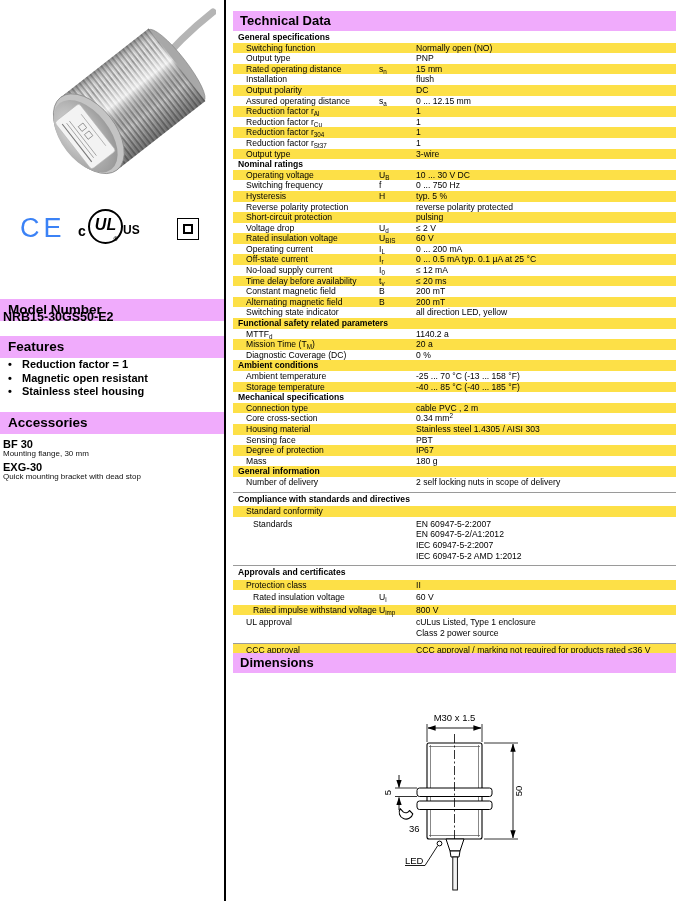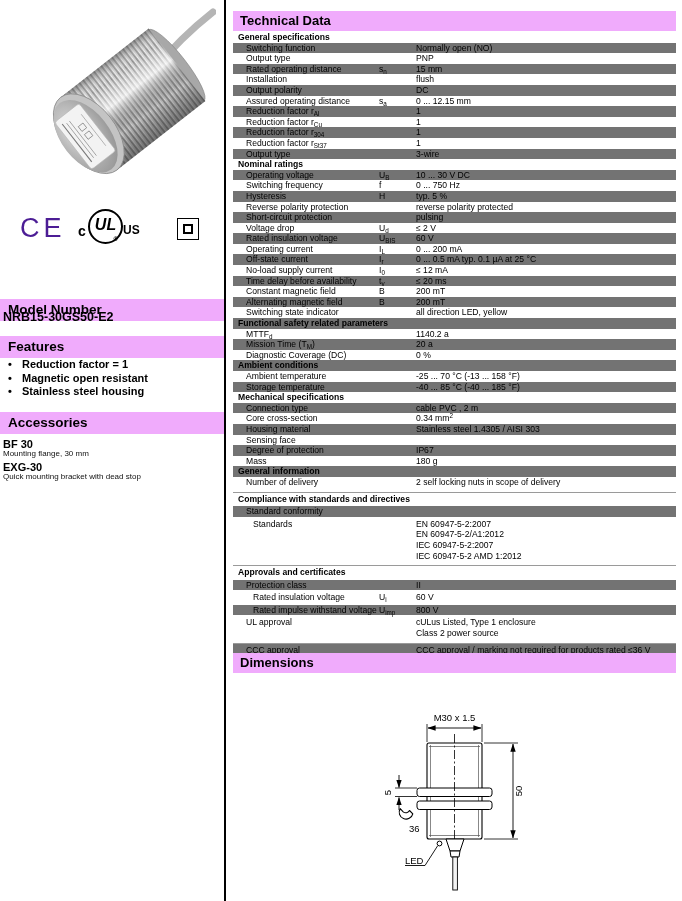--- a/index.html
+++ b/index.html
@@ -3,21 +3,21 @@
 <meta charset="utf-8">
 <style>
   html,body{margin:0;padding:0;background:#fff;}
   .page{position:relative;width:682px;height:901px;background:#fff;overflow:hidden;
         font-family:"Liberation Sans",sans-serif;color:#000;}
   
   .left-col{position:absolute;left:0;top:0;width:224px;height:100%;}
   .divider{position:absolute;left:224px;top:0;width:2px;height:100%;background:#000;}
   .photo{position:absolute;left:4px;top:6px;}
   .marks{position:absolute;left:0;top:205px;width:224px;height:50px;}
-  .ce{position:absolute;left:20px;top:8px;font-size:27px;font-weight:500;letter-spacing:4px;color:#4c1d95;}
+  .ce{position:absolute;left:20px;top:8px;font-size:27px;font-weight:500;letter-spacing:4px;color:#3b82f6;}
   .ul-wrap{position:absolute;left:78px;top:2px;width:66px;height:42px;}
   .ul-c{position:absolute;left:0px;top:16px;font-size:14px;font-weight:bold;}
   .ul-circle{position:absolute;left:10px;top:2px;width:31px;height:31px;border:2.6px solid #000;border-radius:50%;}
   .ul-txt{position:absolute;left:0;top:5px;width:100%;text-align:center;font-size:16px;font-weight:bold;font-style:italic;}
   .ul-reg{position:absolute;right:3px;bottom:0px;font-size:6px;font-weight:bold;}
   .ul-us{position:absolute;left:45px;top:16px;font-size:12px;font-weight:bold;}
   .sq-mark{position:absolute;left:177px;top:13px;width:20px;height:20px;border:1.6px solid #000;}
   .sq-inner{position:absolute;left:5px;top:5px;width:6px;height:6px;border:2.2px solid #000;}
   .bar{background:#f0abfc;height:22px;line-height:22px;font-weight:bold;}
   .lbar{position:absolute;left:0;width:224px;font-size:13.5px;padding-left:8px;box-sizing:border-box;}
@@ -33,21 +33,21 @@
   .right-col{position:absolute;left:233px;top:0;width:443px;height:100%;}
   .rbar{position:absolute;left:0;width:443px;height:20px;line-height:20px;font-size:13px;padding-left:7px;box-sizing:border-box;}
   .bar-tech{top:11px;} .bar-dims{top:653px;}
   .spec-table{position:absolute;left:0;top:32px;width:443px;font-size:8.6px;}
   .tsec{font-weight:bold;line-height:10.6px;padding-left:5px;}
   .trow{display:flex;line-height:10.6px;}
   .trow .lbl{width:146px;padding-left:13px;box-sizing:border-box;flex:none;}
   .trow .lbl.ind2{padding-left:20px;}
   .trow .sym{width:37px;flex:none;}
   .trow .val{flex:1;}
-  .shade{background:#737373;}
+  .shade{background:#fde047;}
   .topline{border-top:1px solid #9a9a9a;margin-top:4px;padding-top:1px;}
   .gap{margin-top:2px;}
   sub{font-size:6.3px;vertical-align:-1.5px;line-height:0;}
   sup{font-size:6.3px;vertical-align:3px;line-height:0;}
   .dim-drawing{position:absolute;left:0;top:688px;}
   svg text{font-family:"Liberation Sans",sans-serif;}
 </style>
 </head>
 <body>
 
@@ -366,20 +366,23 @@
         <div class="trow shade">
           <span class="lbl">Housing material</span>
           <span class="sym"></span>
           <span class="val">
             <div>Stainless steel 1.4305 / AISI 303</div>
           </span>
         </div>
         <div class="trow">
           <span class="lbl">Sensing face</span>
           <span class="sym"></span>
+          <span class="val">
+            <div>PBT</div>
+          </span>
         </div>
         <div class="trow shade">
           <span class="lbl">Degree of protection</span>
           <span class="sym"></span>
           <span class="val">
             <div>IP67</div>
           </span>
         </div>
         <div class="trow">
           <span class="lbl">Mass</span>

